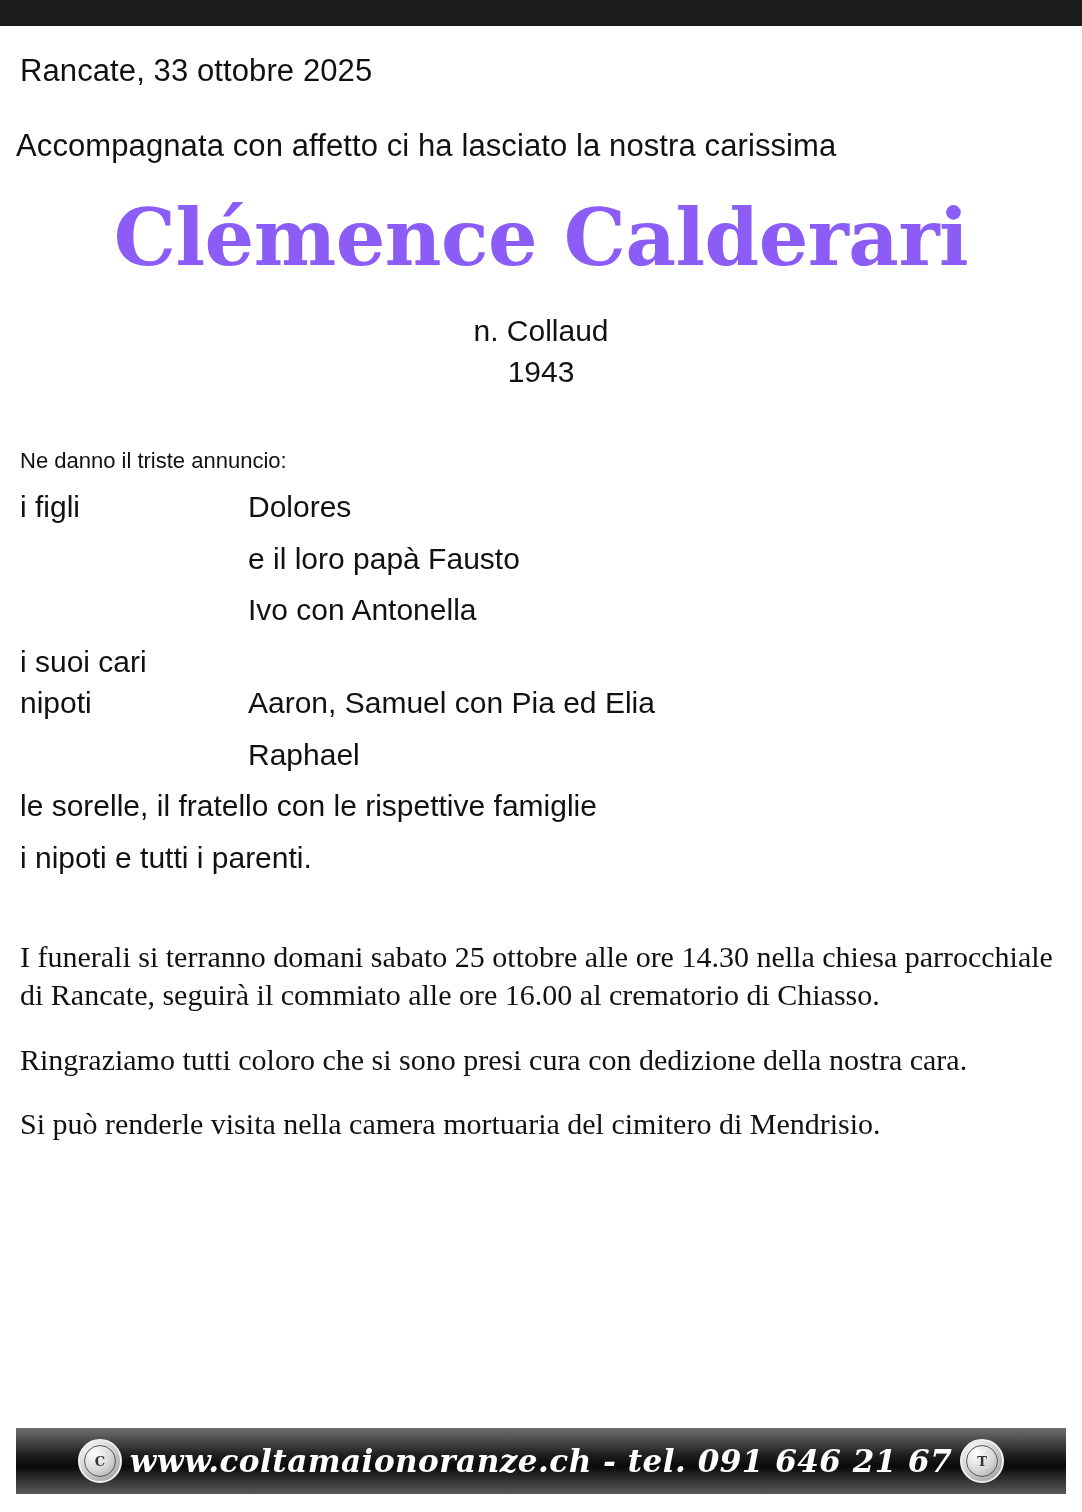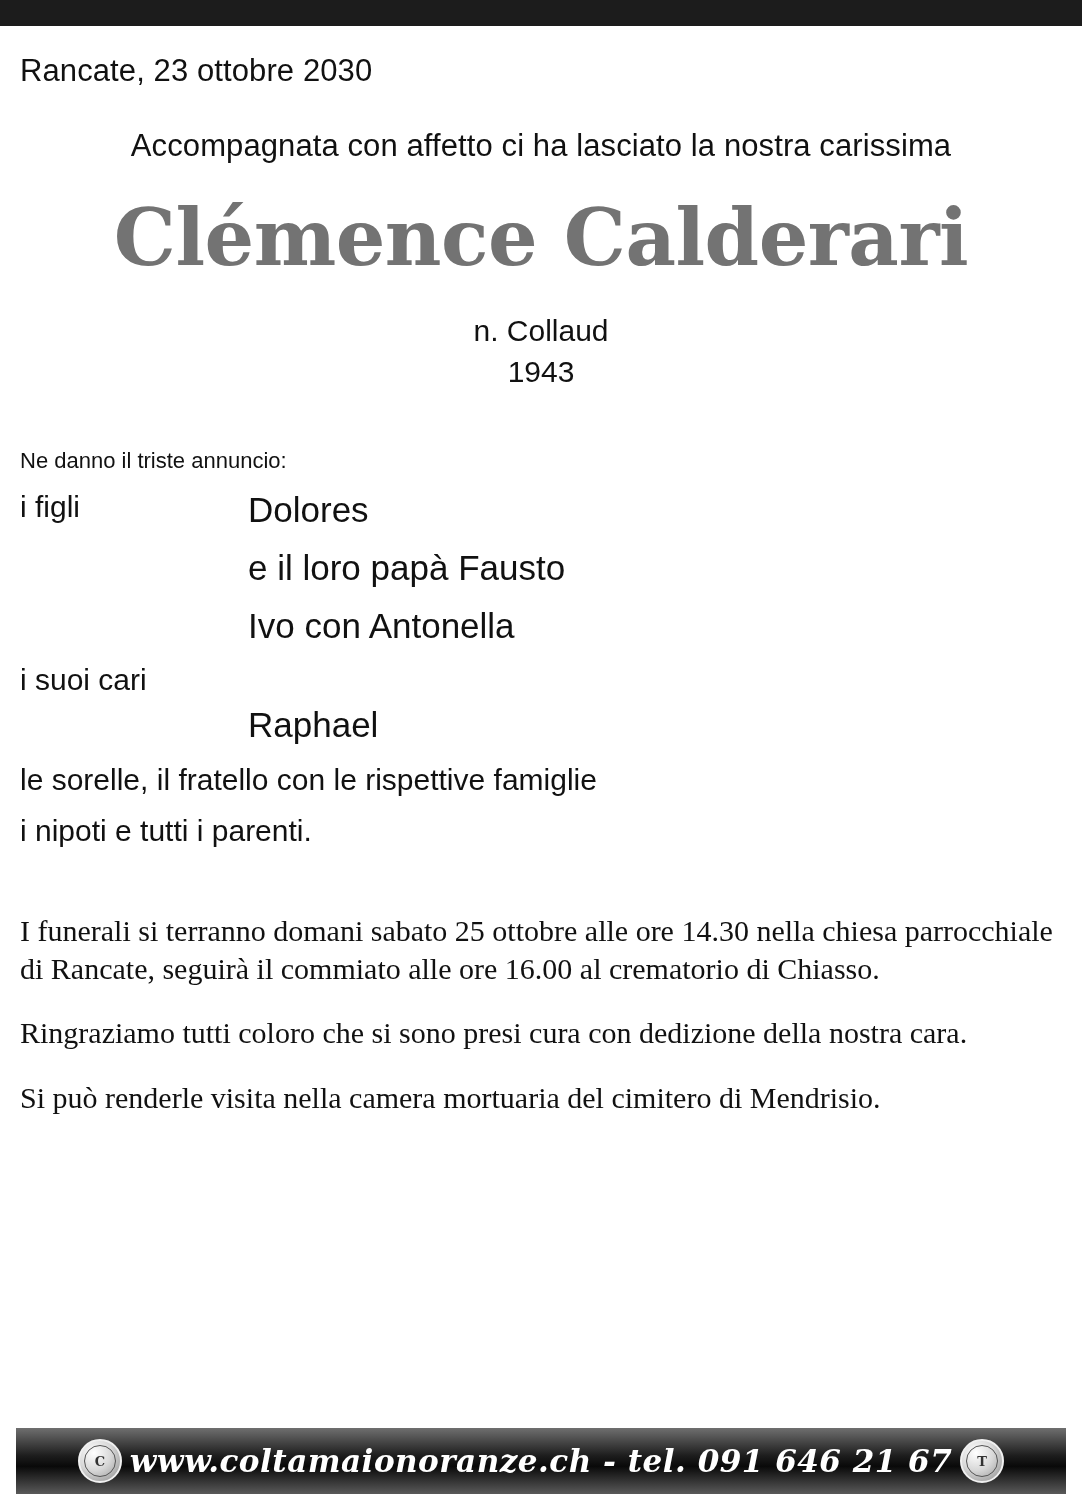--- a/index.html
+++ b/index.html
@@ -36,32 +36,31 @@
   }
   .date-line {
     font-size: 31px;
     line-height: 1.1;
     margin-top: 28px;
     margin-left: 4px;
     letter-spacing: 0.1px;
   }
   .intro-line {
     font-size: 31px;
-    text-align: center;
     margin-top: 40px;
     letter-spacing: 0.1px;
   }
   .deceased-name {
     font-family: "DejaVu Serif", "Liberation Serif", serif;
     font-weight: bold;
     font-size: 78px;
     text-align: center;
     margin-top: 28px;
     letter-spacing: -0.5px;
-    color: #737373;
+    color: #8b5cf6;
   }
   .born-name {
     font-size: 30px;
     text-align: center;
     margin-top: 28px;
     line-height: 1.35;
   }
   .birth-year {
     font-size: 30px;
     text-align: center;
@@ -80,21 +79,21 @@
     display: flex;
     align-items: flex-start;
     margin-bottom: 14px;
   }
   .rel-label {
     flex: 0 0 228px;
     font-size: 30px;
     line-height: 1.25;
   }
   .rel-value {
-    font-size: 35px;
+    font-size: 30px;
     line-height: 1.25;
   }
   .rel-row.tight {
     margin-bottom: 4px;
   }
   .plain-line {
     font-size: 30px;
     margin-left: 4px;
     margin-top: 14px;
     line-height: 1.25;
@@ -159,21 +158,21 @@
 </style>
 </head>
 <body>
 
 <div class="page">
 
   <div class="top-rule"></div>
 
   <div class="content">
 
-    <div class="date-line">Rancate, 23 ottobre 2030</div>
+    <div class="date-line">Rancate, 33 ottobre 2025</div>
 
     <div class="intro-line">Accompagnata con affetto ci ha lasciato la nostra carissima</div>
 
     <div class="deceased-name">Clémence Calderari</div>
 
     <div class="born-name">n. Collaud</div>
     <div class="birth-year">1943</div>
 
     <div class="announce-lead">Ne danno il triste annuncio:</div>
 
@@ -192,20 +191,24 @@
       <div class="rel-row">
         <div class="rel-label"></div>
         <div class="rel-value">Ivo con Antonella</div>
       </div>
 
       <div class="rel-row tight">
         <div class="rel-label">i suoi cari</div>
         <div class="rel-value"></div>
       </div>
 
+      <div class="rel-row">
+        <div class="rel-label">nipoti</div>
+        <div class="rel-value">Aaron, Samuel con Pia ed Elia</div>
+      </div>
 
       <div class="rel-row">
         <div class="rel-label"></div>
         <div class="rel-value">Raphael</div>
       </div>
 
     </div>
 
     <div class="plain-line">le sorelle, il fratello con le rispettive famiglie</div>
     <div class="plain-line">i nipoti e tutti i parenti.</div>

